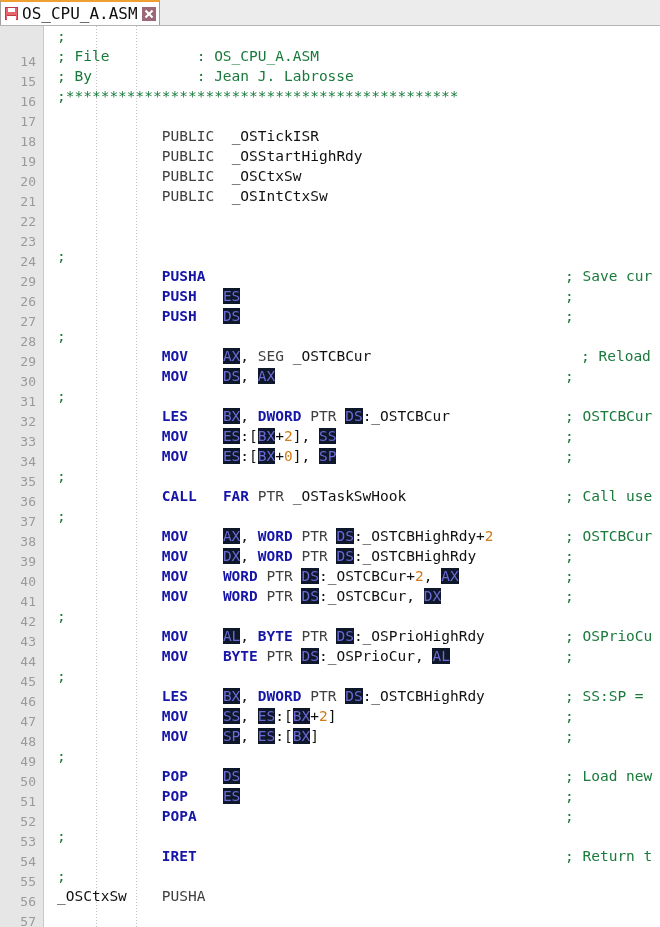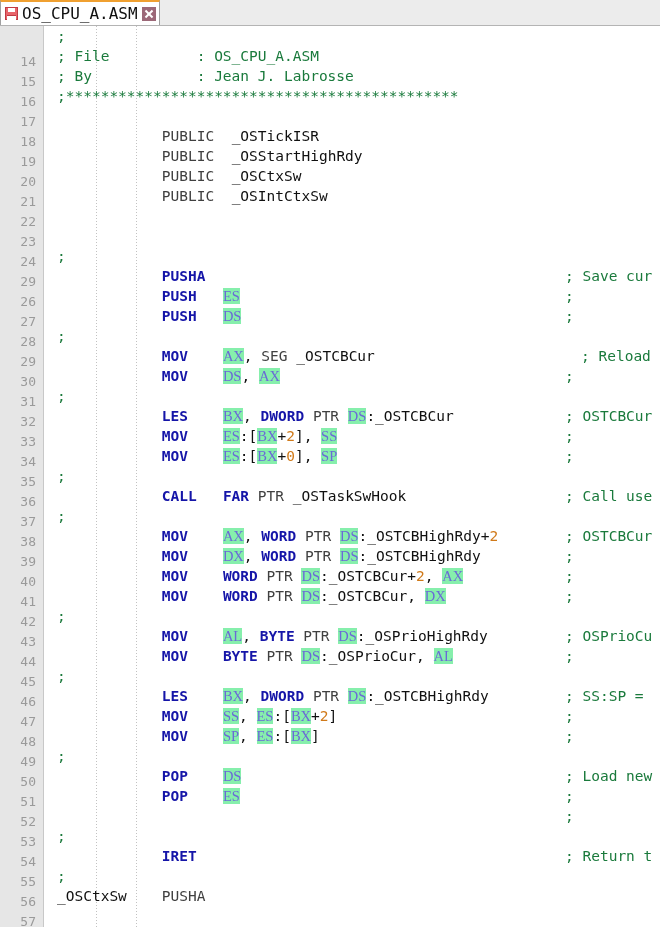--- a/index.html
+++ b/index.html
@@ -160,21 +160,21 @@
     font-family: "DejaVu Sans Mono", "Liberation Mono", monospace;
     font-size: 14.5px;
     white-space: pre;
     color: #101010;
   }
 
   
   .t-com  { color: #1a7a3c; }           
   .t-dir  { color: #404040; }           
   .t-mn   { color: #1515a8; font-weight: bold; }  
-  .t-reg  { color: #6a6ad6; background: #86efac; font-family: Liberation Serif, serif; } 
+  .t-reg  { color: #6a6ad6; background: #0f172a; } 
   .t-num  { color: #d07a1a; }           
   .t-id   { color: #101010; }           
   .t-pun  { color: #101010; }
 </style>
 </head>
 <body>
 
 <div id="tabbar">
   <div class="tab">
     <span class="tab-icon">
@@ -225,20 +225,20 @@
       <div class="row"><span class="ln">43</span><span class="code"><span class="t-com">;</span></span></div>
       <div class="row"><span class="ln">44</span><span class="code"><span class="t-pun">            </span><span class="t-mn">MOV</span><span class="t-pun">    </span><span class="t-reg">AL</span><span class="t-pun">, </span><span class="t-mn">BYTE</span><span class="t-pun"> </span><span class="t-dir">PTR</span><span class="t-pun"> </span><span class="t-reg">DS</span><span class="t-id">:_OSPrioHighRdy</span></span><span class="code t-com" style="left: 565px;">; OSPrioCu</span></div>
       <div class="row"><span class="ln">45</span><span class="code"><span class="t-pun">            </span><span class="t-mn">MOV</span><span class="t-pun">    </span><span class="t-mn">BYTE</span><span class="t-pun"> </span><span class="t-dir">PTR</span><span class="t-pun"> </span><span class="t-reg">DS</span><span class="t-id">:_OSPrioCur, </span><span class="t-reg">AL</span></span><span class="code t-com" style="left: 565px;">;</span></div>
       <div class="row"><span class="ln">46</span><span class="code"><span class="t-com">;</span></span></div>
       <div class="row"><span class="ln">47</span><span class="code"><span class="t-pun">            </span><span class="t-mn">LES</span><span class="t-pun">    </span><span class="t-reg">BX</span><span class="t-pun">, </span><span class="t-mn">DWORD</span><span class="t-pun"> </span><span class="t-dir">PTR</span><span class="t-pun"> </span><span class="t-reg">DS</span><span class="t-id">:_OSTCBHighRdy</span></span><span class="code t-com" style="left: 565px;">; SS:SP =</span></div>
       <div class="row"><span class="ln">48</span><span class="code"><span class="t-pun">            </span><span class="t-mn">MOV</span><span class="t-pun">    </span><span class="t-reg">SS</span><span class="t-pun">, </span><span class="t-reg">ES</span><span class="t-pun">:[</span><span class="t-reg">BX</span><span class="t-pun">+</span><span class="t-num">2</span><span class="t-pun">]</span></span><span class="code t-com" style="left: 565px;">;</span></div>
       <div class="row"><span class="ln">49</span><span class="code"><span class="t-pun">            </span><span class="t-mn">MOV</span><span class="t-pun">    </span><span class="t-reg">SP</span><span class="t-pun">, </span><span class="t-reg">ES</span><span class="t-pun">:[</span><span class="t-reg">BX</span><span class="t-pun">]</span></span><span class="code t-com" style="left: 565px;">;</span></div>
       <div class="row"><span class="ln">50</span><span class="code"><span class="t-com">;</span></span></div>
       <div class="row"><span class="ln">51</span><span class="code"><span class="t-pun">            </span><span class="t-mn">POP</span><span class="t-pun">    </span><span class="t-reg">DS</span></span><span class="code t-com" style="left: 565px;">; Load new</span></div>
       <div class="row"><span class="ln">52</span><span class="code"><span class="t-pun">            </span><span class="t-mn">POP</span><span class="t-pun">    </span><span class="t-reg">ES</span></span><span class="code t-com" style="left: 565px;">;</span></div>
-      <div class="row"><span class="ln">53</span><span class="code t-com" style="left: 565px;">;</span></div>
+      <div class="row"><span class="ln">53</span><span class="code"><span class="t-pun">            </span><span class="t-mn">POPA</span></span><span class="code t-com" style="left: 565px;">;</span></div>
       <div class="row"><span class="ln">54</span><span class="code"><span class="t-com">;</span></span></div>
       <div class="row"><span class="ln">55</span><span class="code"><span class="t-pun">            </span><span class="t-mn">IRET</span></span><span class="code t-com" style="left: 565px;">; Return t</span></div>
       <div class="row"><span class="ln">56</span><span class="code"><span class="t-com">;</span></span></div>
       <div class="row"><span class="ln">57</span><span class="code"><span class="t-id">_OSCtxSw</span><span class="t-pun">    </span><span class="t-dir">PUSHA</span></span></div>
       <div class="row"><span class="ln">58</span><span class="code"></span></div>
     </div>
 </div>
 
 </body></html>

